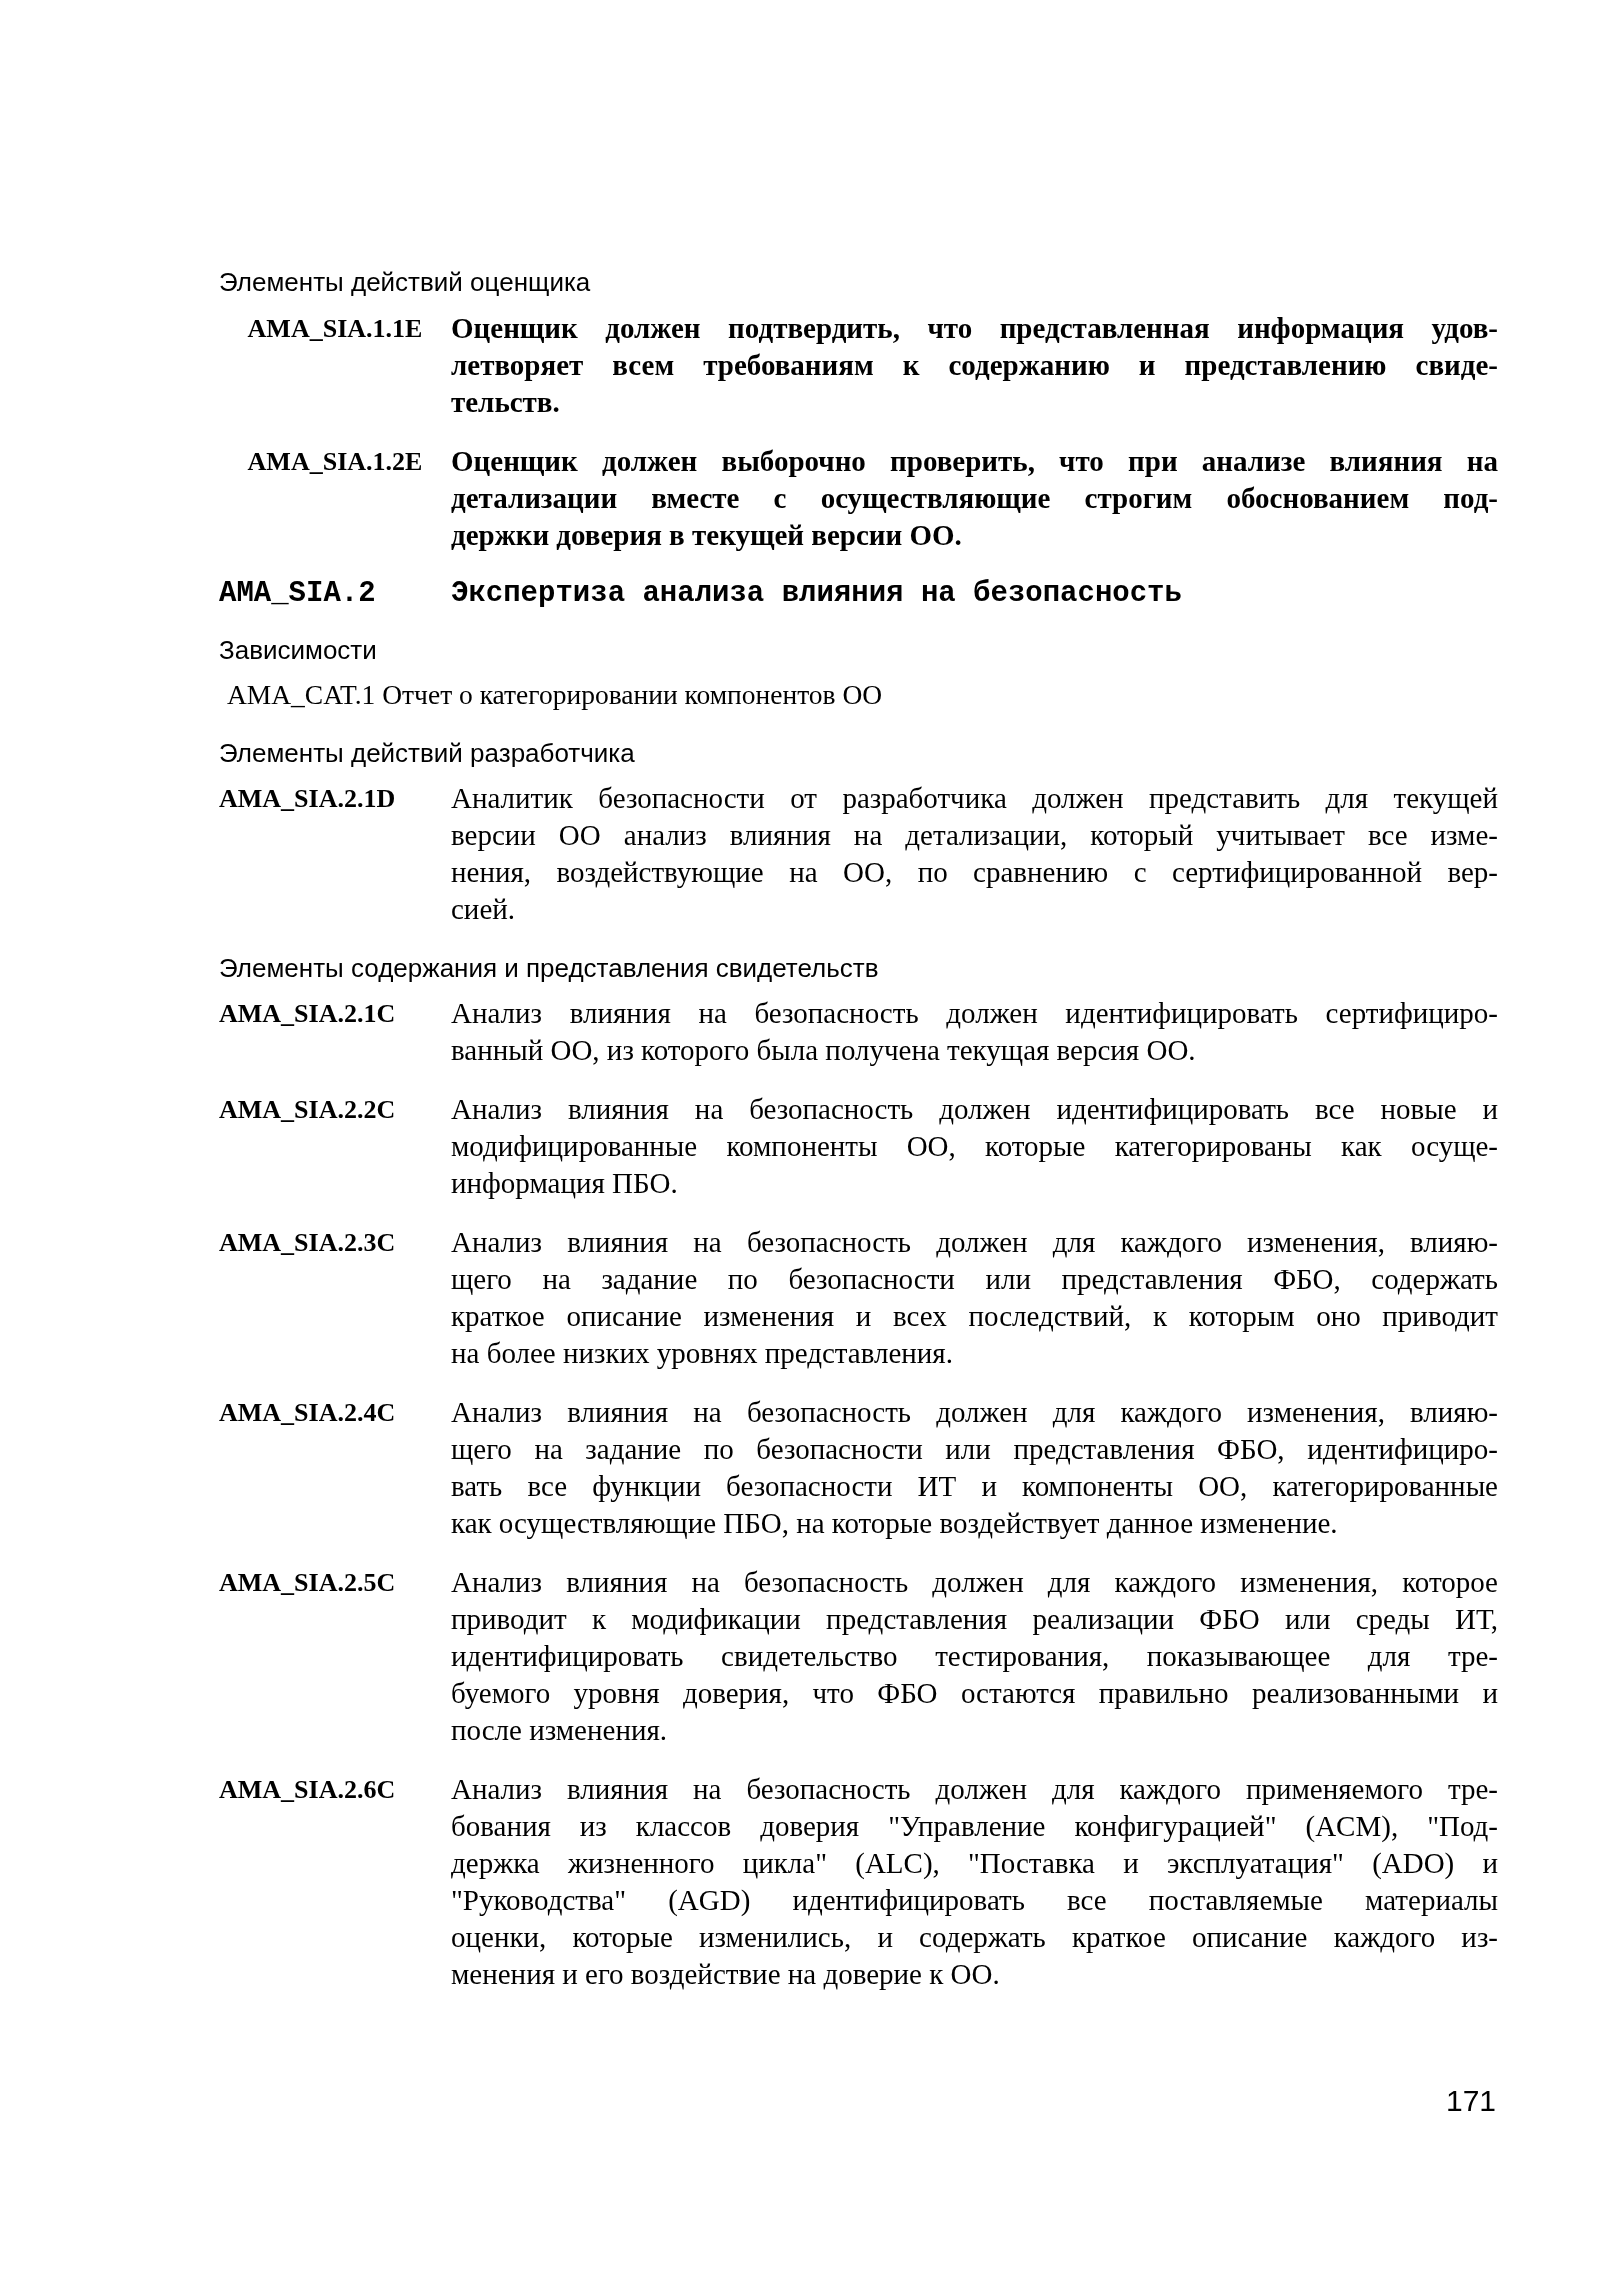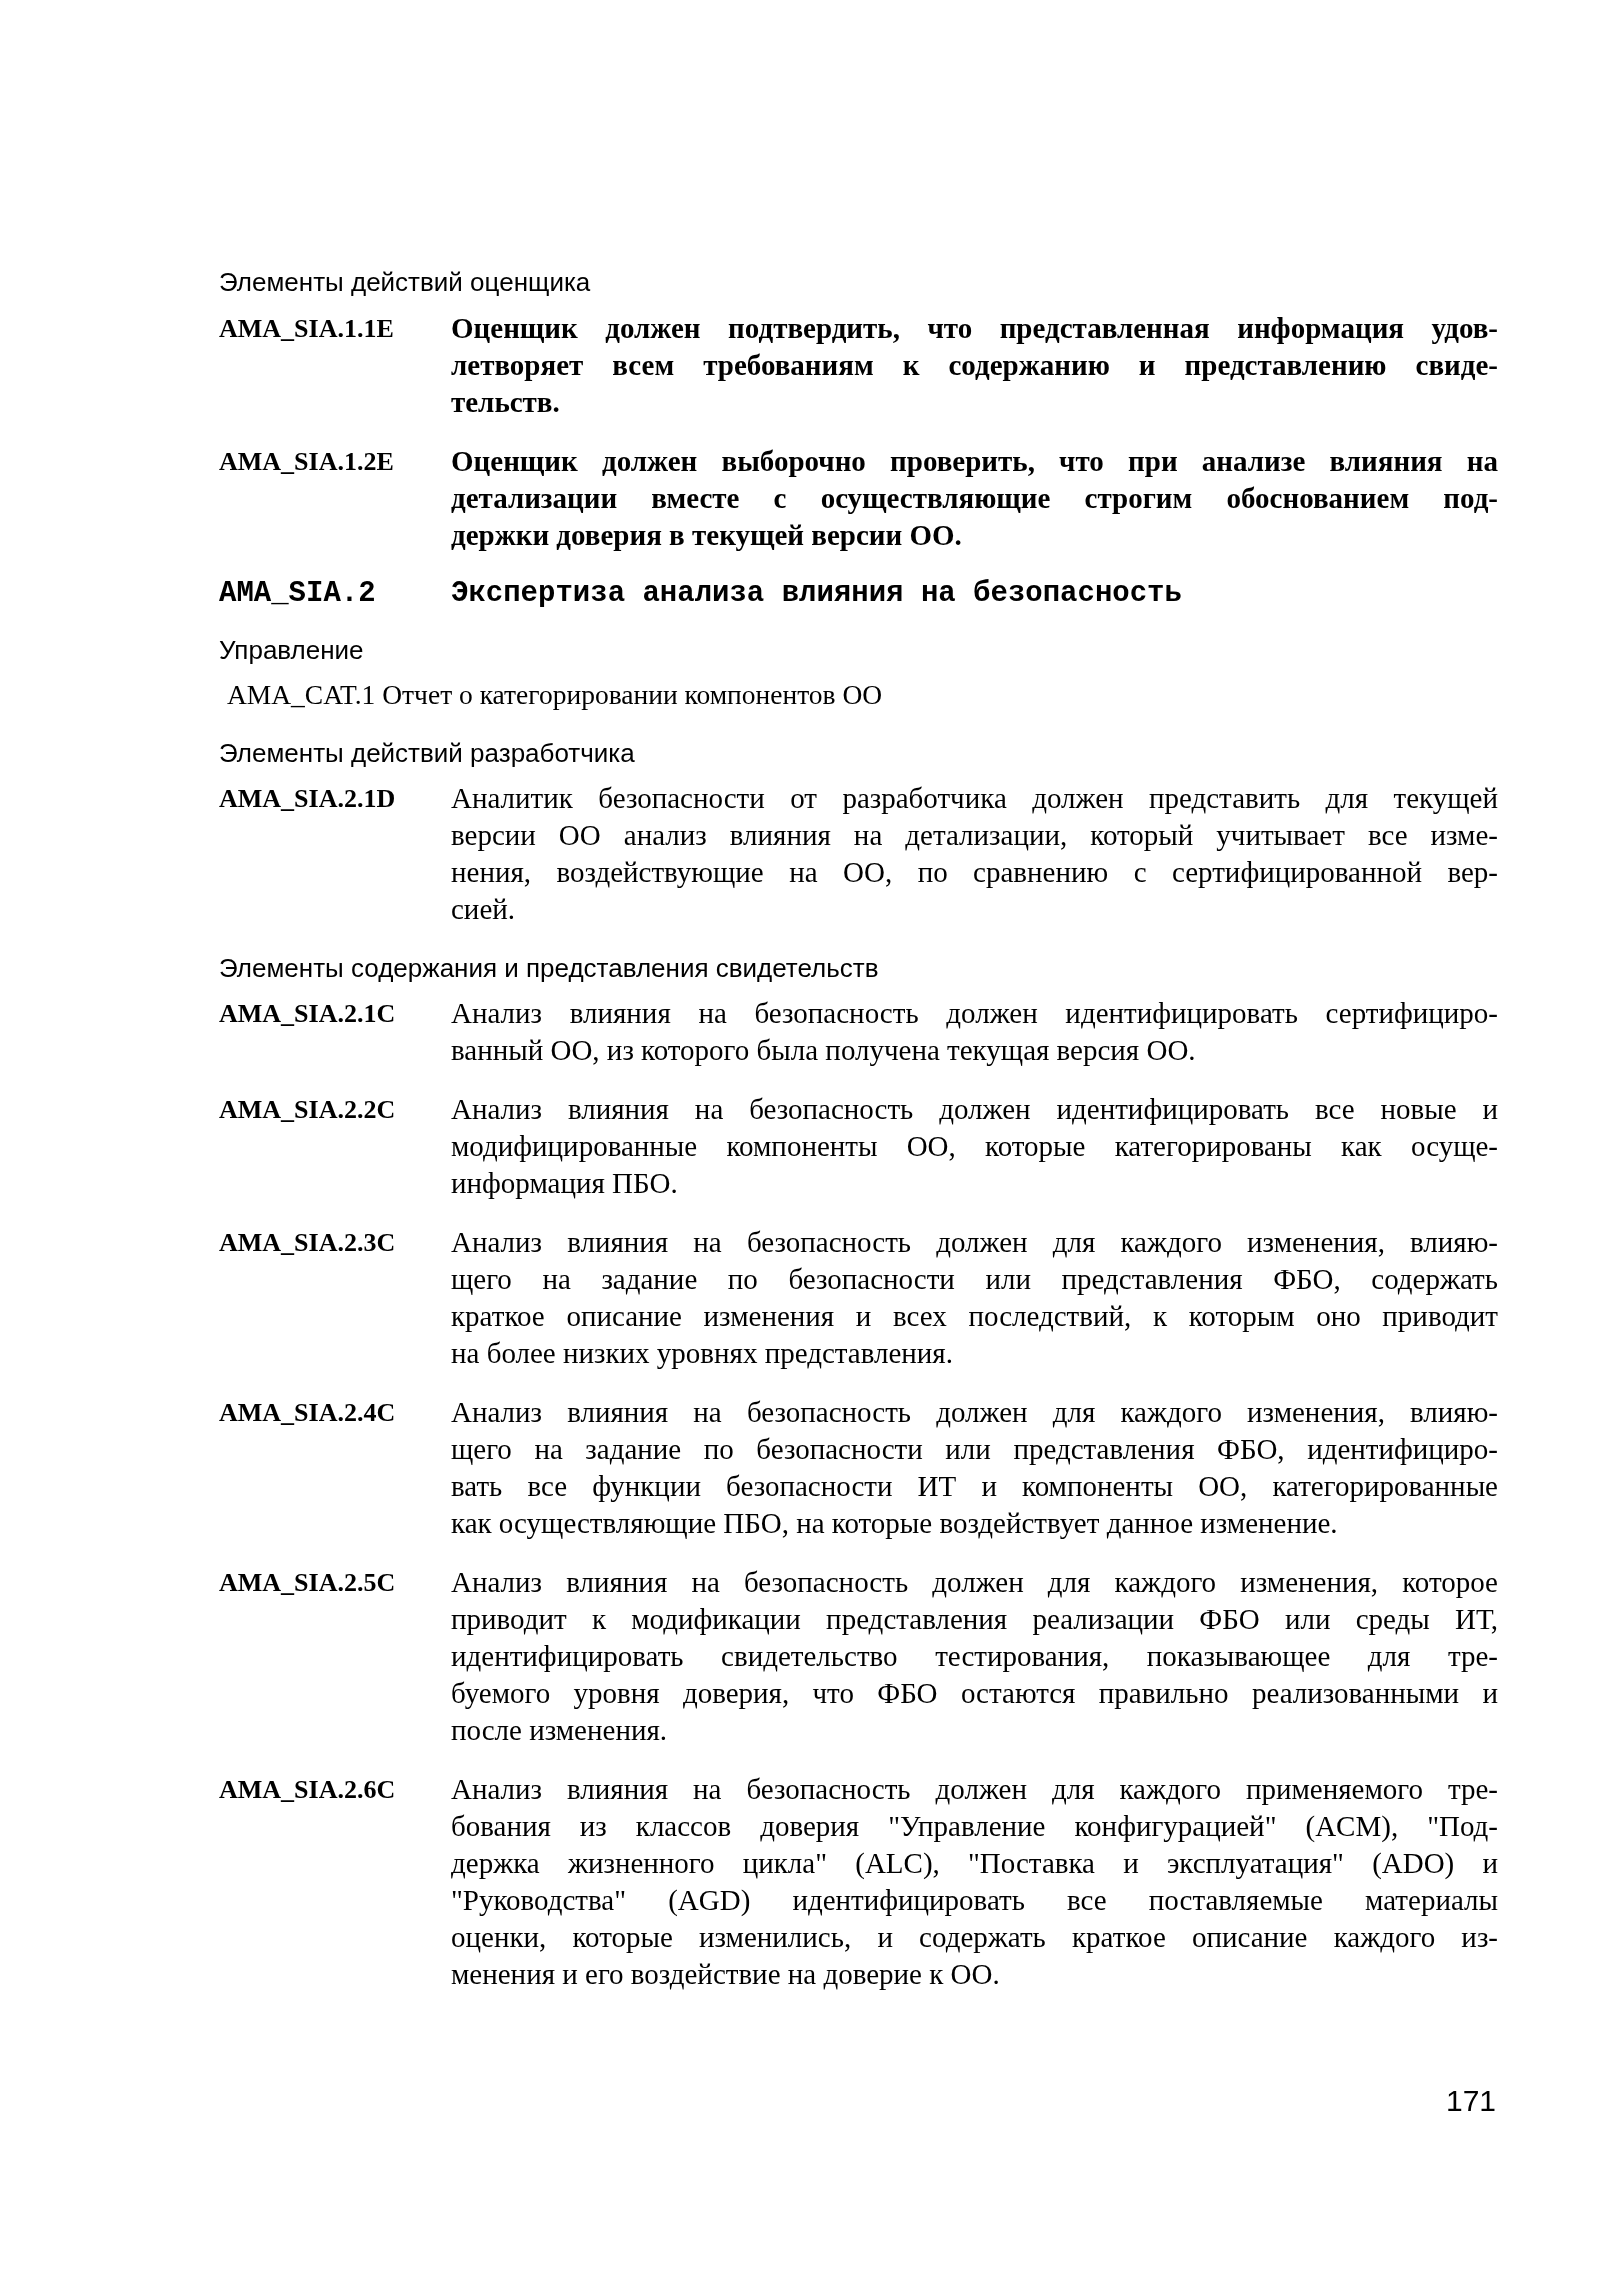--- a/index.html
+++ b/index.html
@@ -36,21 +36,21 @@
     font-weight: 700; font-size: 26px; line-height: 37px;
   }
   .req-body { width: 1047px; }
   .line {
     font-family: "Liberation Serif", serif;
     font-size: 29px; line-height: 37px;
     text-align: justify; text-align-last: justify;
     white-space: normal;
   }
   .line.last { text-align-last: left; }
-  .req.bold .line, .req.bold .req-label { font-weight: 700; }
+  .req.bold .line, .req.bold .req-label { font-weight: 700; text-align: center; }
   .page-number {
     position: absolute; top: 2084px; left: 1446px;
     font-family: "Liberation Sans", sans-serif;
     font-size: 30px; line-height: 33px;
   }
 </style>
 </head>
 <body>
 
 <div class="page-root">
@@ -69,21 +69,21 @@
         <div class="req-body">
           <div class="line">Оценщик должен выборочно проверить, что при анализе влияния на</div>
           <div class="line">детализации вместе с осуществляющие строгим обоснованием под-</div>
           <div class="line last">держки доверия в текущей версии ОО.</div>
         </div>
       </div>
       <div class="h2">
         <span class="h2-label">AMA_SIA.2</span>
         <span class="h2-title">Экспертиза анализа влияния на безопасность</span>
       </div>
-      <h3 class="h-sub">Управление</h3>
+      <h3 class="h-sub">Зависимости</h3>
       <p class="dep">AMA_CAT.1 Отчет о категорировании компонентов ОО</p>
       <h3 class="h-sub">Элементы действий разработчика</h3>
       <div class="req">
         <div class="req-label">AMA_SIA.2.1D</div>
         <div class="req-body">
           <div class="line">Аналитик безопасности от разработчика должен представить для текущей</div>
           <div class="line">версии ОО анализ влияния на детализации, который учитывает все изме-</div>
           <div class="line">нения, воздействующие на ОО, по сравнению с сертифицированной вер-</div>
           <div class="line last">сией.</div>
         </div>

